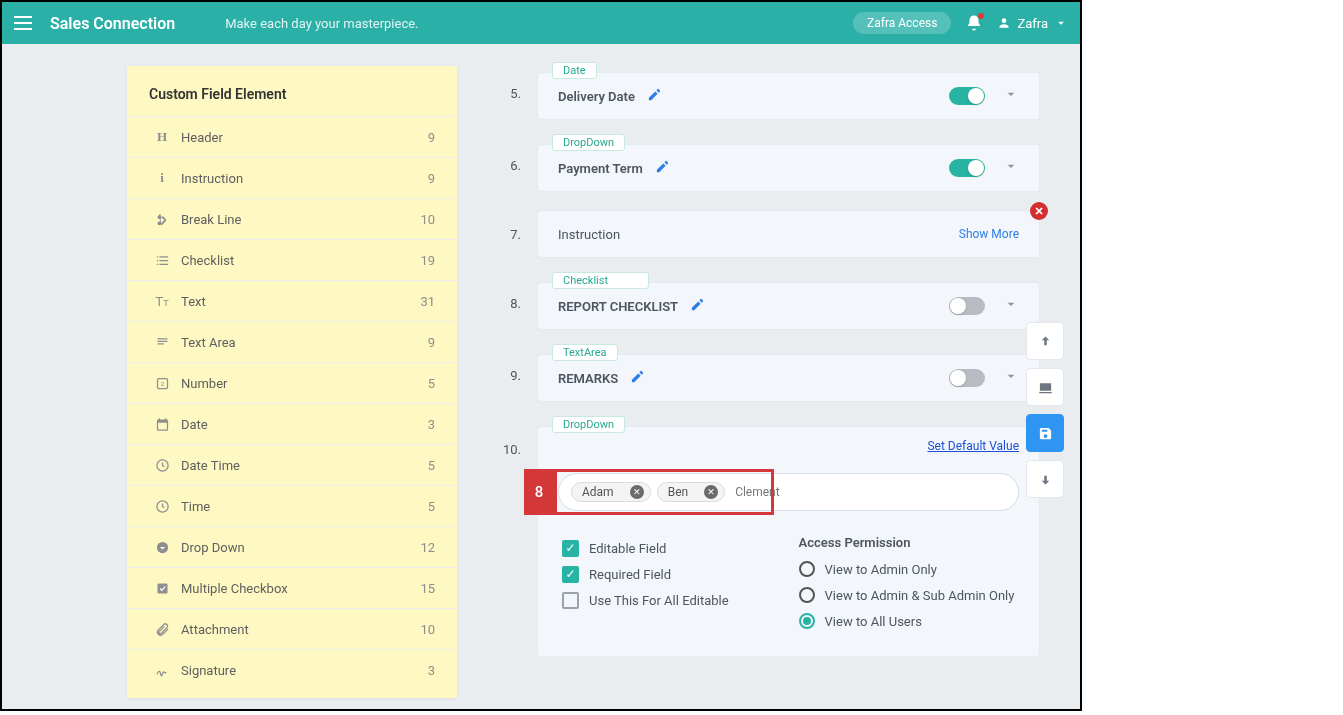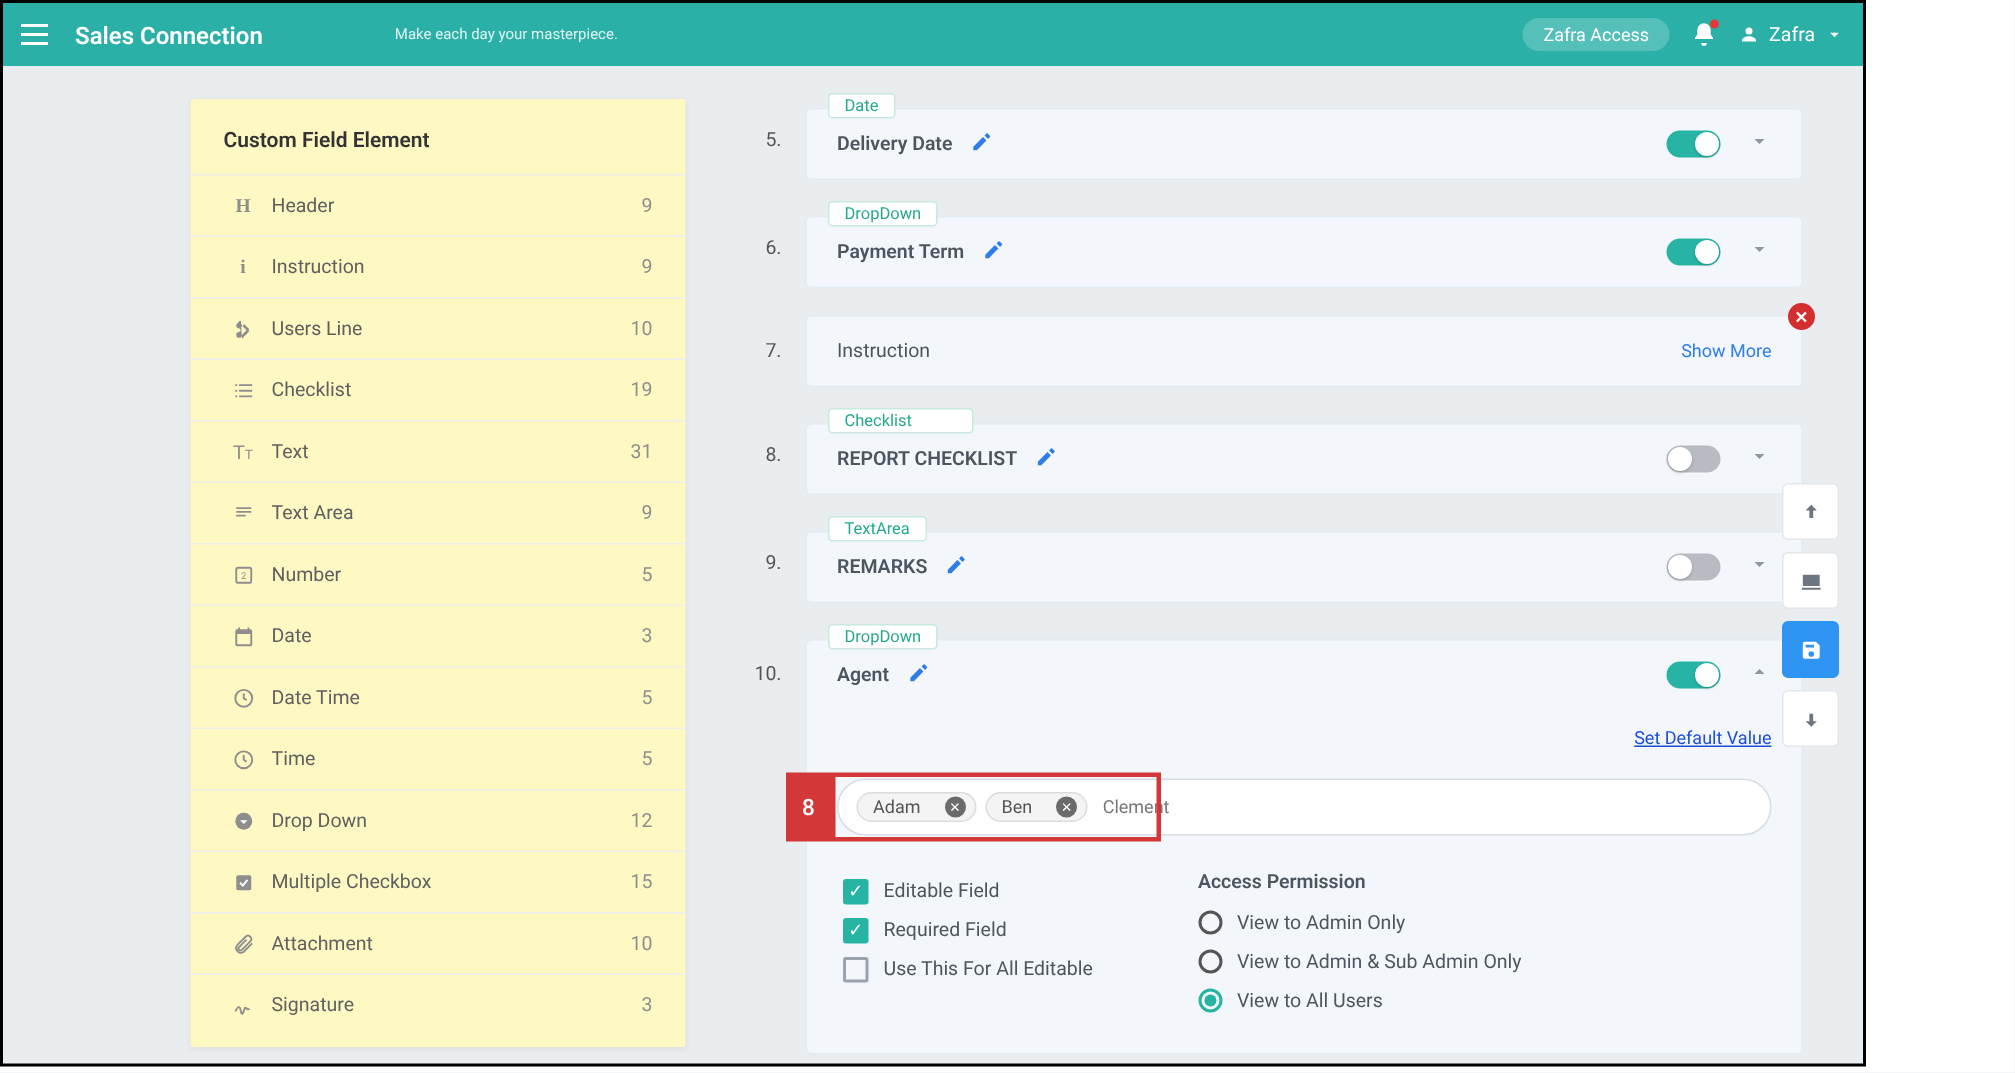--- a/index.html
+++ b/index.html
@@ -6,39 +6,39 @@
   body {
     font-family: -apple-system, BlinkMacSystemFont, "Segoe UI", Roboto, Arial, sans-serif;
     background: #fff;
     color: #333;
     width: 1343px;
     height: 715px;
     overflow: hidden;
   }
   .frame {
     border: 2px solid #000;
-    width: 1244px;
+    width: 1082px;
     height: 711px;
     margin: 0;
     position: relative;
     background: #e9edf0;
   }
   
   .topbar {
     height: 42px;
     background: #2bb0a8;
     display: flex;
     align-items: center;
     padding: 0 12px;
     color: #fff;
   }
   .hamburger { width: 22px; height: 22px; display:flex; flex-direction:column; justify-content:center; gap:4px; cursor:pointer; }
   .hamburger span { height:2px; background:#fff; width:18px; }
   .brand { font-weight:600; font-size:16px; margin-left:14px; }
-  .tagline { margin-left:88px; font-size:10px; opacity:.85; }
+  .tagline { margin-left:50px; font-size:13px; opacity:.85; }
   .topbar-right { margin-left:auto; display:flex; align-items:center; gap:14px; }
   .quick-access {
     background: rgba(255,255,255,.2);
     border-radius: 14px;
     padding: 4px 14px;
     font-size:12px;
     cursor:pointer;
   }
   .bell { width:18px; height:18px; position:relative; cursor:pointer; }
   .bell svg { width:18px; height:18px; fill:#fff; }
@@ -305,21 +305,21 @@
             </span>
             <span class="flabel">Instruction</span>
             <span class="fcount">9</span>
           </div>
           <div class="field-item">
             <span class="ficon">
               <svg viewBox="0 0 24 24" fill="currentColor">
                 <path d="M9 3a3 3 0 1 0 3 3l6 6-2 2-6-6a3 3 0 1 0-3 3l2 2-2 2a3 3 0 1 0 3 3l6-6 2 2-8 8"></path>
               </svg>
             </span>
-            <span class="flabel">Users Line</span>
+            <span class="flabel">Break Line</span>
             <span class="fcount">10</span>
           </div>
           <div class="field-item">
             <span class="ficon">
               <svg viewBox="0 0 24 24" fill="currentColor">
                 <path d="M3 5h2v2H3zm4 0h14v2H7zM3 11h2v2H3zm4 0h14v2H7zM3 17h2v2H3zm4 0h14v2H7z"></path>
               </svg>
             </span>
             <span class="flabel">Checklist</span>
             <span class="fcount">19</span>
@@ -499,30 +499,20 @@
                 </svg></span>
           </div>
         </div>
       </div>
 
       <div class="row" style="align-items:flex-start;">
         <div class="row-num" style="margin-top:22px;">10.</div>
         <div class="card" style="margin-top:6px;">
           <div class="tag">DropDown</div>
           <div class="close-badge">✕</div>
-          <div class="card-head">
-            <span class="card-title">Agent</span>
-            <span class="edit-icon"><svg viewBox="0 0 24 24" fill="currentColor">
-                  <path d="M3 17.25V21h3.75L17 10.75l-3.75-3.75L3 17.25zM20.7 7a1 1 0 0 0 0-1.4l-2.3-2.3a1 1 0 0 0-1.4 0L15 5.3 18.7 9 20.7 7z"></path>
-                </svg></span>
-            <div class="toggle"></div>
-            <span class="chev"><svg viewBox="0 0 24 24" fill="currentColor">
-                  <path d="M7 14l5-5 5 5z"></path>
-                </svg></span>
-          </div>
 
           <div class="agent-body">
             <div class="default-link">Set Default Value</div>
             <div class="chip-input-wrap">
               <div class="step-badge">8</div>
               <div class="highlight-box"></div>
               <div class="chip-input">
                 <div class="chip">
                   <span>Adam</span>
                   <span class="chip-x">✕</span>

